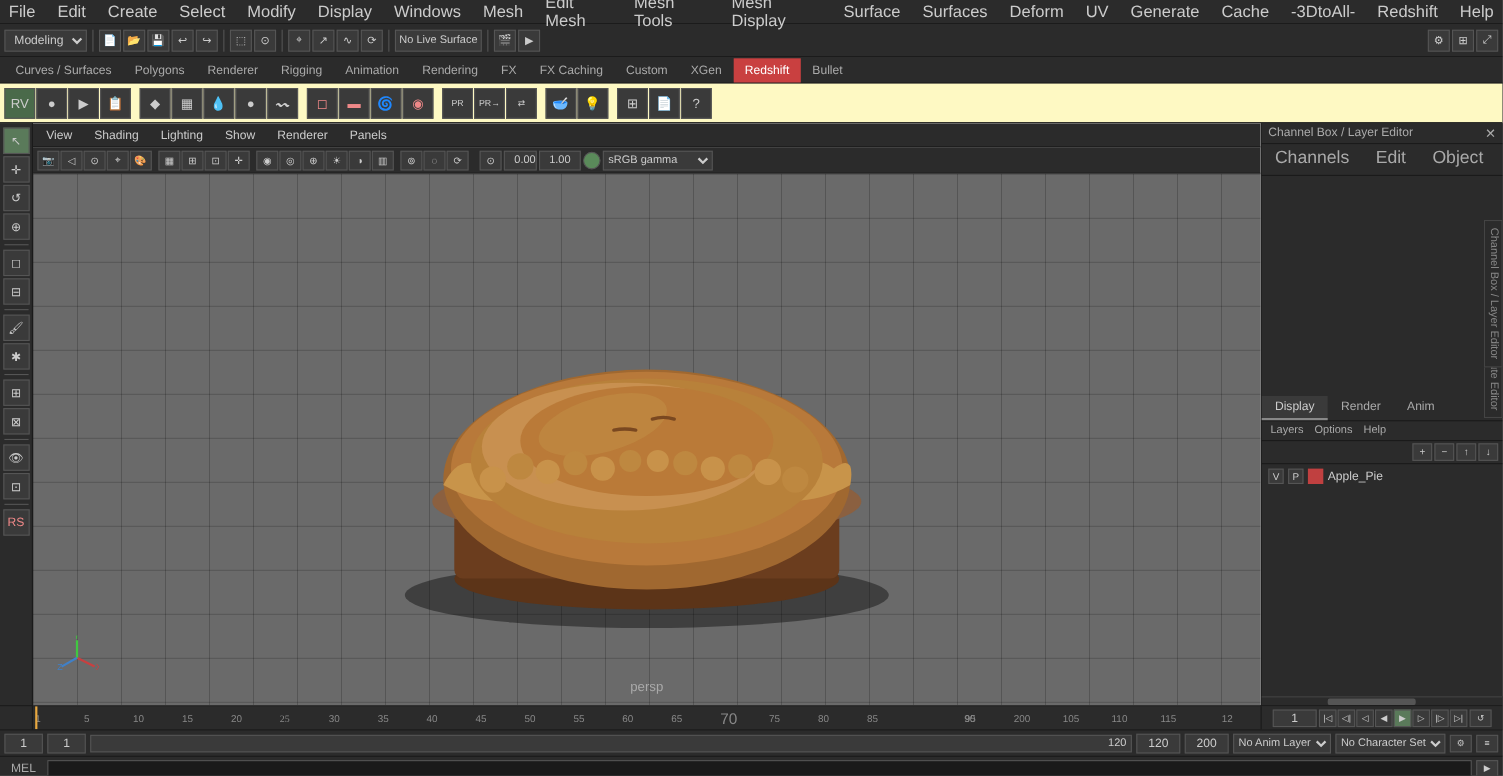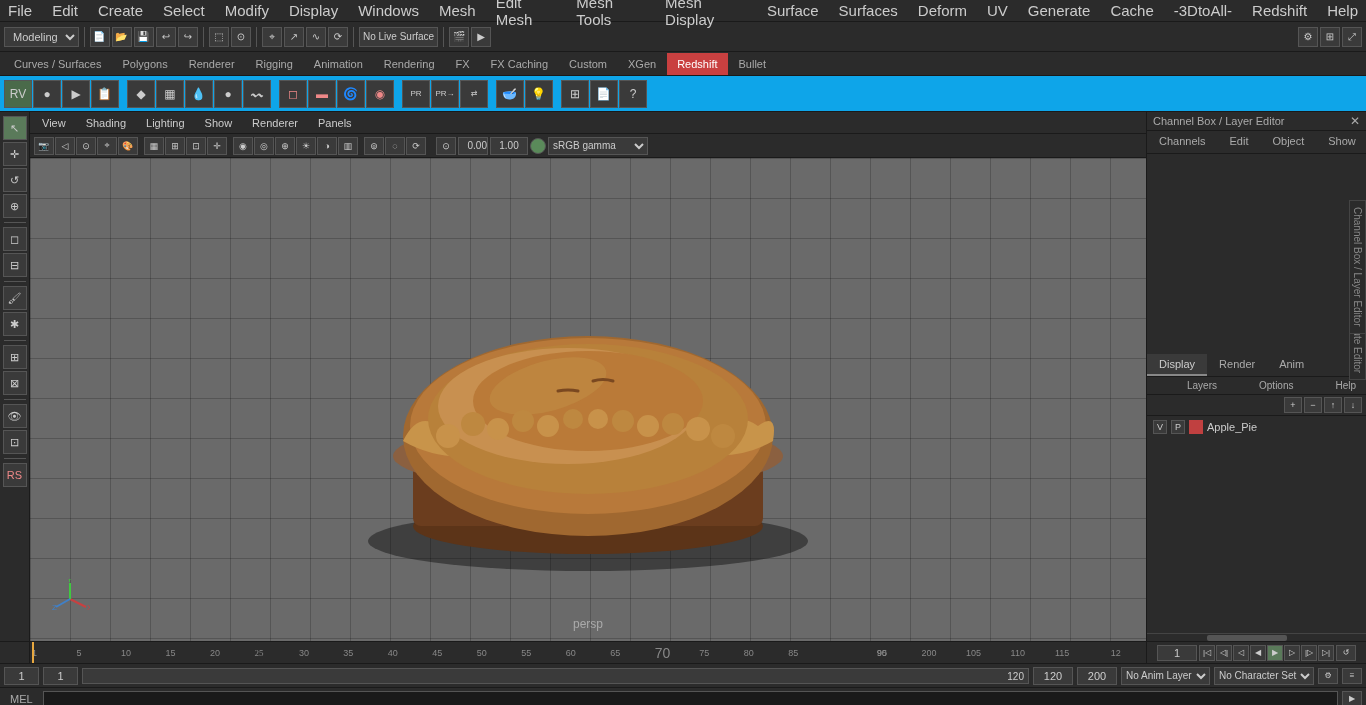--- a/index.html
+++ b/index.html
@@ -15,21 +15,21 @@
     .tb-sep { width: 1px; background: #555; height: 20px; margin: 0 3px; }
     .tb-btn { background: #3a3a3a; border: 1px solid #555; color: #ccc; height: 20px; min-width: 20px; font-size: 10px; cursor: pointer; display: flex; align-items: center; justify-content: center; padding: 0 3px; }
     .tb-icon { width: 20px; height: 20px; display: flex; align-items: center; justify-content: center; background: #3a3a3a; border: 1px solid #555; cursor: pointer; font-size: 10px; }
 
     
     #mode-tabs { display: flex; align-items: center; background: #2b2b2b; height: 24px; padding: 0 4px; gap: 1px; border-bottom: 1px solid #1a1a1a; }
     .mode-tab { color: #aaa; font-size: 11px; padding: 2px 10px; cursor: pointer; height: 22px; display: flex; align-items: center; }
     .mode-tab.active { background: #c94040; color: #fff; }
 
     
-    #icon-bar { display: flex; align-items: center; background: #0ea5e9; height: 36px; padding: 0 4px; gap: 1px; border-bottom: 1px solid #1a1a1a; }
+    #icon-bar { display: flex; align-items: center; background: #fef9c3; height: 36px; padding: 0 4px; gap: 1px; border-bottom: 1px solid #1a1a1a; }
     .icon-group { display: flex; align-items: center; gap: 1px; }
     .ic { width: 28px; height: 28px; background: #3a3a3a; border: 1px solid #555; display: flex; align-items: center; justify-content: center; cursor: pointer; font-size: 12px; color: #ccc; }
     .ic-sep { width: 6px; }
 
     
     #main-layout { display: flex; height: calc(705px - 22px - 30px - 24px - 36px - 22px - 24px - 18px); }
 
     
     #left-toolbar { width: 30px; background: #2b2b2b; display: flex; flex-direction: column; align-items: center; padding: 4px 2px; gap: 2px; border-right: 1px solid #1a1a1a; }
     .lt-btn { width: 24px; height: 24px; background: #3a3a3a; border: 1px solid #555; display: flex; align-items: center; justify-content: center; cursor: pointer; font-size: 11px; color: #ccc; }
@@ -51,28 +51,28 @@
     .persp-label { position: absolute; bottom: 10px; left: 50%; transform: translateX(-50%); color: #aaa; font-size: 12px; }
 
     
     .axis-widget { position: absolute; bottom: 20px; left: 20px; }
 
     
     #right-panel { width: 220px; background: #2b2b2b; border-left: 1px solid #1a1a1a; display: flex; flex-direction: column; }
     #right-panel-header { display: flex; justify-content: space-between; align-items: center; padding: 2px 6px; background: #2b2b2b; border-bottom: 1px solid #1a1a1a; }
     .rp-title { font-size: 11px; color: #aaa; }
     .rp-close { cursor: pointer; color: #aaa; font-size: 12px; }
-    .ch-tab { font-size: 11px; color: #aaa; padding: 2px 8px; cursor: pointer; border-bottom: 2px solid transparent; }
+    .ch-tab { font-size: 16px; color: #aaa; padding: 2px 8px; cursor: pointer; border-bottom: 2px solid transparent; }
 
     
     #layer-tabs-row { display: flex; border-bottom: 1px solid #1a1a1a; }
     .layer-tab { font-size: 11px; color: #aaa; padding: 4px 12px; cursor: pointer; }
     .layer-tab.active { background: #3a3a3a; color: #ccc; border-bottom: 2px solid #888; }
     #layer-options { display: flex; align-items: center; padding: 2px 4px; gap: 2px; border-bottom: 1px solid #1a1a1a; }
-    .layer-opt { font-size: 10px; color: #aaa; padding: 1px 4px; cursor: pointer; margin-left: 32px; }
+    .layer-opt { font-size: 10px; color: #aaa; padding: 1px 4px; cursor: pointer; }
     #layer-icons { display: flex; align-items: center; justify-content: flex-end; padding: 2px 4px; border-bottom: 1px solid #1a1a1a; gap: 2px; }
     .layer-ic { width: 18px; height: 16px; background: #3a3a3a; border: 1px solid #555; display: flex; align-items: center; justify-content: center; font-size: 9px; color: #ccc; cursor: pointer; }
     #layer-list { flex: 1; padding: 2px; }
     .layer-item { display: flex; align-items: center; gap: 4px; padding: 2px 4px; cursor: pointer; }
     .layer-v { width: 14px; height: 14px; border: 1px solid #555; background: #3a3a3a; display: flex; align-items: center; justify-content: center; font-size: 9px; }
     .layer-p { width: 14px; height: 14px; border: 1px solid #555; background: #3a3a3a; display: flex; align-items: center; justify-content: center; font-size: 9px; }
     .layer-color { width: 14px; height: 14px; }
     .layer-name { font-size: 11px; color: #ccc; text-align: center; }
     .frame-input { width: 40px; background: #3a3a3a; border: 1px solid #555; color: #ccc; font-size: 11px; text-align: center; height: 16px; }
     .timeline-nav { display: flex; align-items: center; gap: 1px; }

